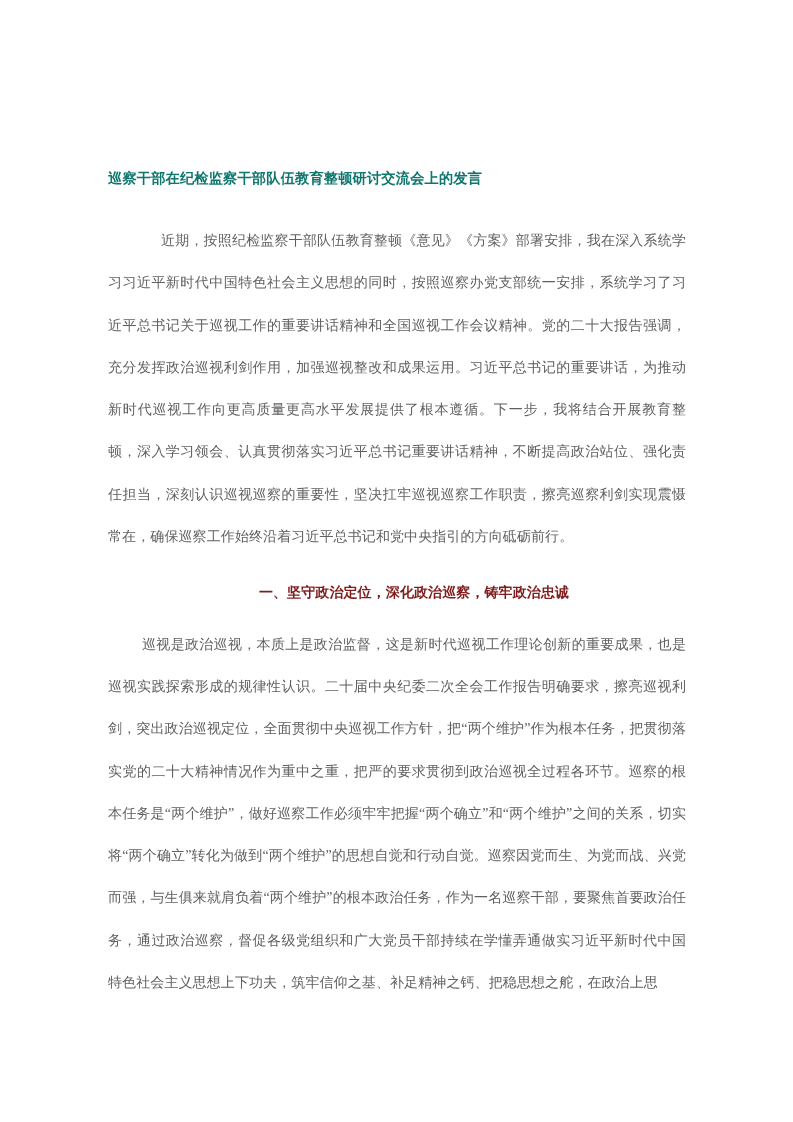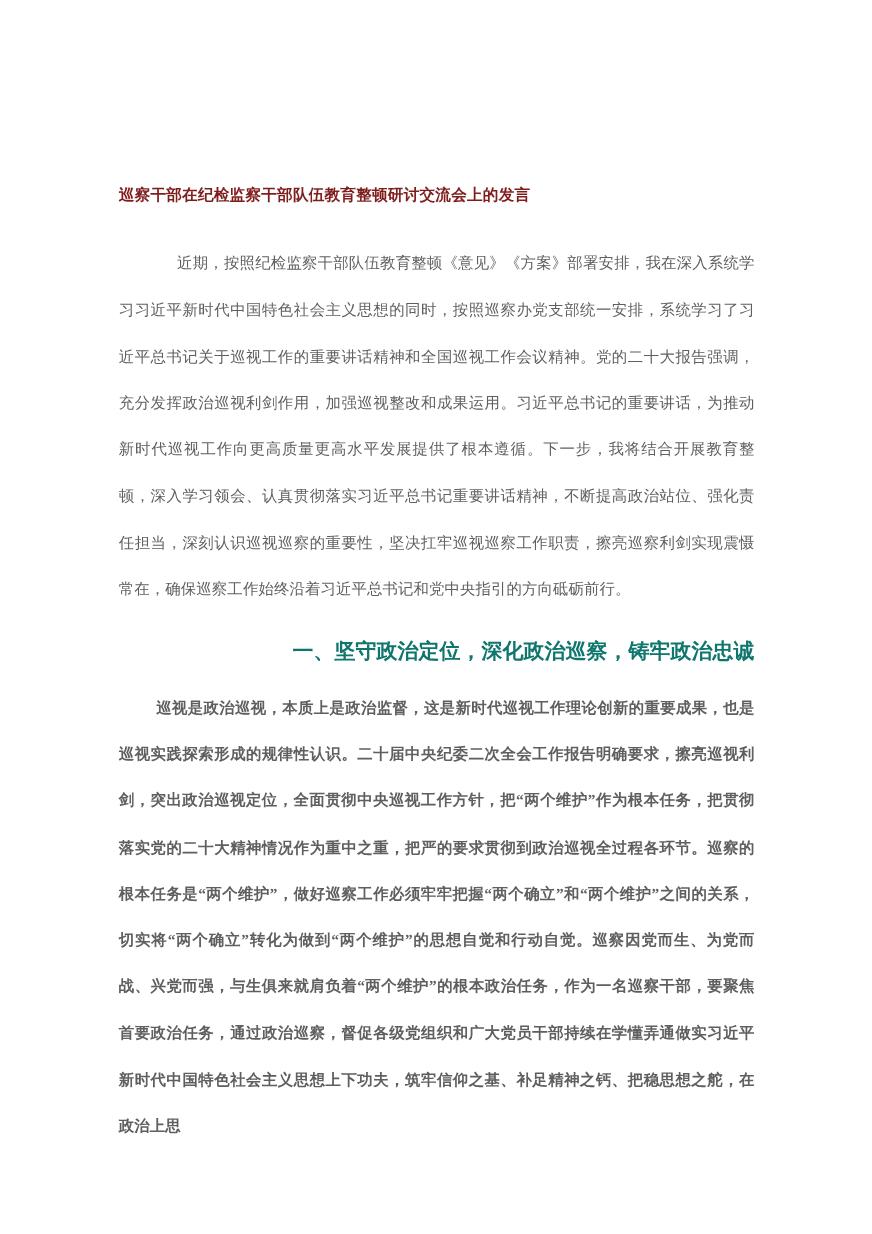--- a/index.html
+++ b/index.html
@@ -28,21 +28,21 @@
     position: absolute;
     left: 108px;
     top: 168px;
     width: 578px;
   }
   .doc-title {
     font-family: "Liberation Serif", "DejaVu Serif", serif;
     font-weight: bold;
     font-size: 14.2px;
     line-height: 20px;
-    color: #7f1d1d;
+    color: #0f766e;
     letter-spacing: 0.2px;
     margin: 0 0 32px 0;
     text-align: left;
     white-space: nowrap;
   }
   p.body-para {
     font-family: "Liberation Serif", "DejaVu Serif", serif;
     font-size: 14px;
     line-height: 42.3px;
     color: #5f5f5f;
@@ -50,31 +50,30 @@
     text-align: justify;
     text-justify: inter-ideograph;
     text-align-last: left;
     letter-spacing: 0.1px;
   }
   p.indent-4 {
     text-indent: 53px;
   }
   p.indent-2 {
     text-indent: 34px;
-    font-weight: bold;
   }
   h2.section-heading {
     font-family: "Liberation Serif", "DejaVu Serif", serif;
     font-weight: bold;
-    font-size: 19px;
+    font-size: 14px;
     line-height: 42.3px;
-    color: #0f766e;
+    color: #7f1d1d;
     margin: 0;
     text-indent: 34px;
-    text-align: right;
+    text-align: center;
     letter-spacing: 0.1px;
   }
   .spacer-after-para {
     height: 14px;
   }
   .spacer-after-heading {
     height: 9px;
   }
 </style>
 </head>

